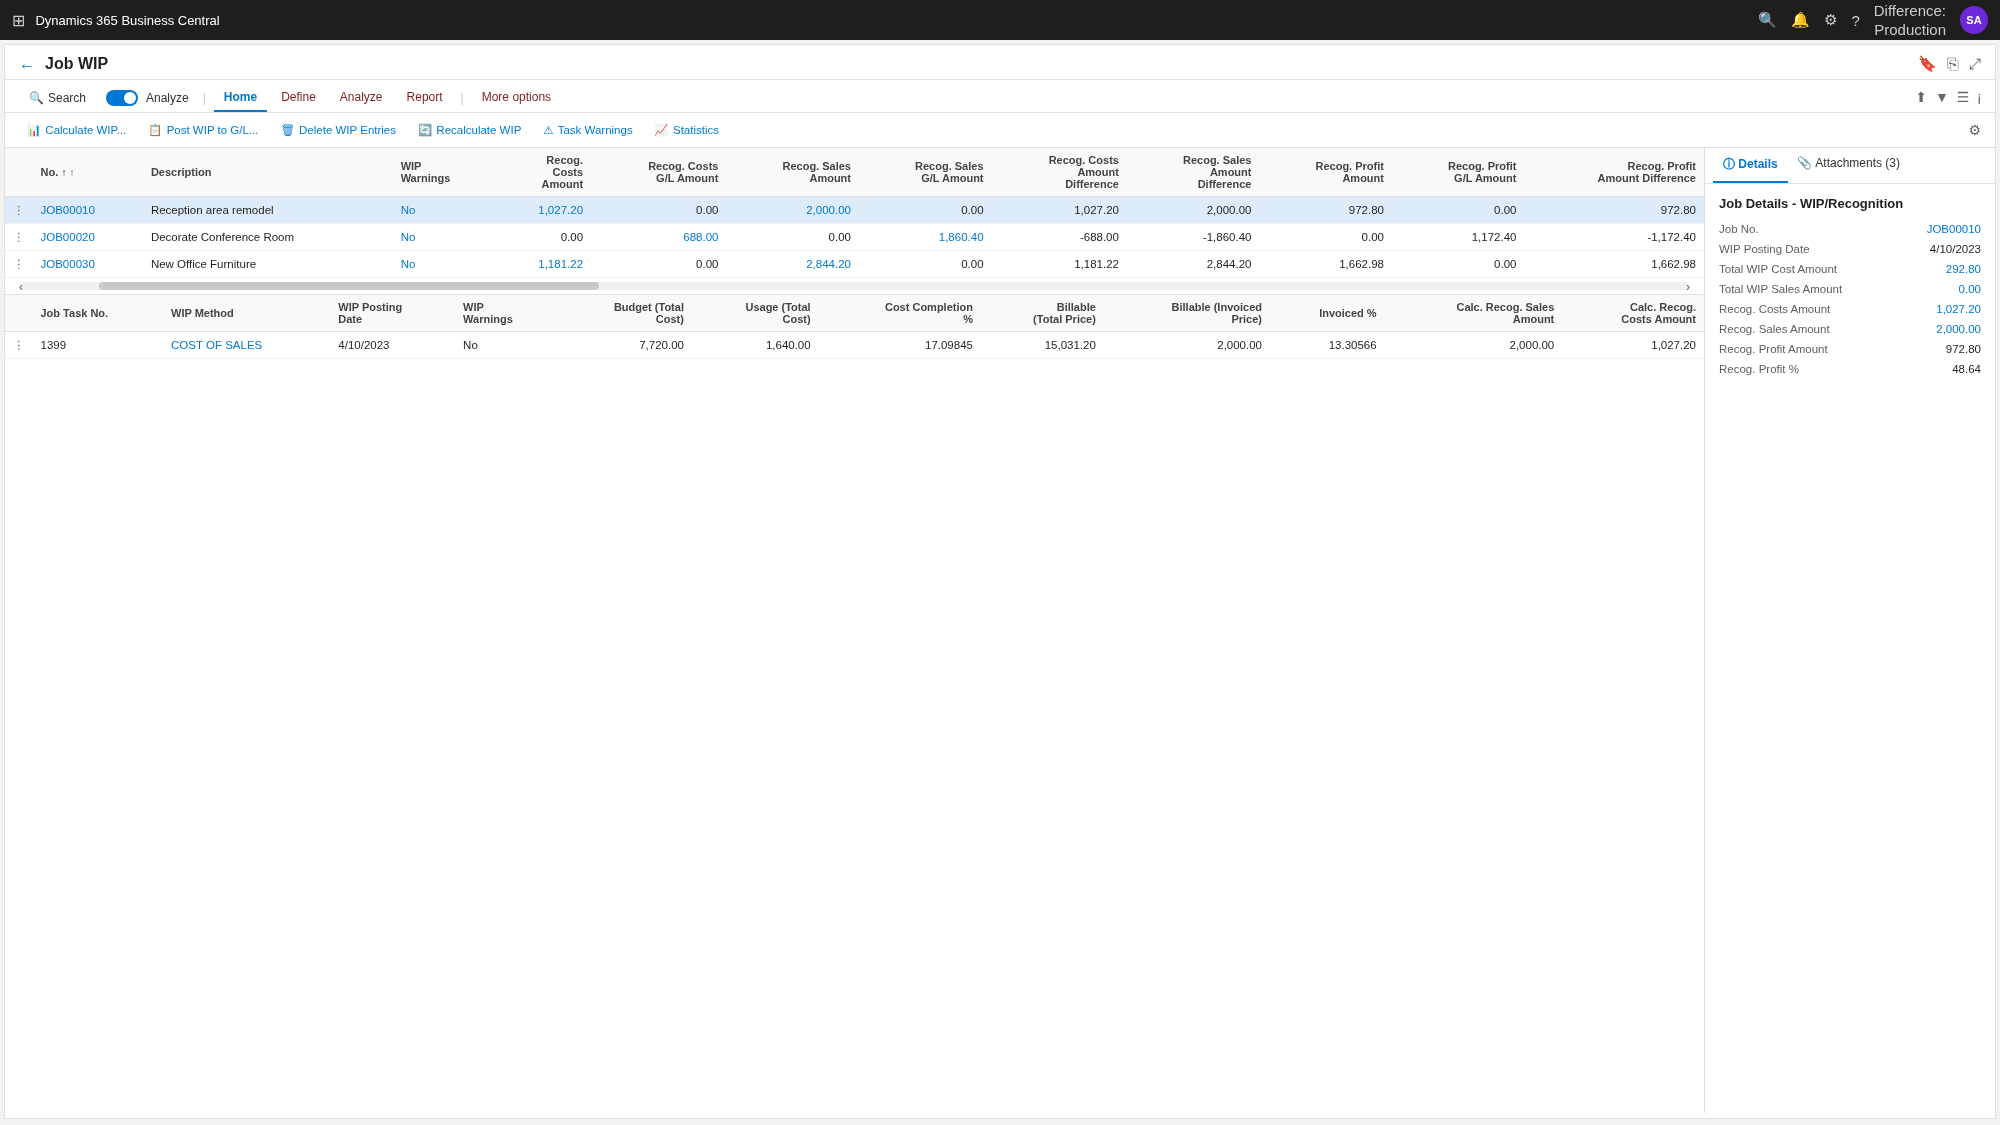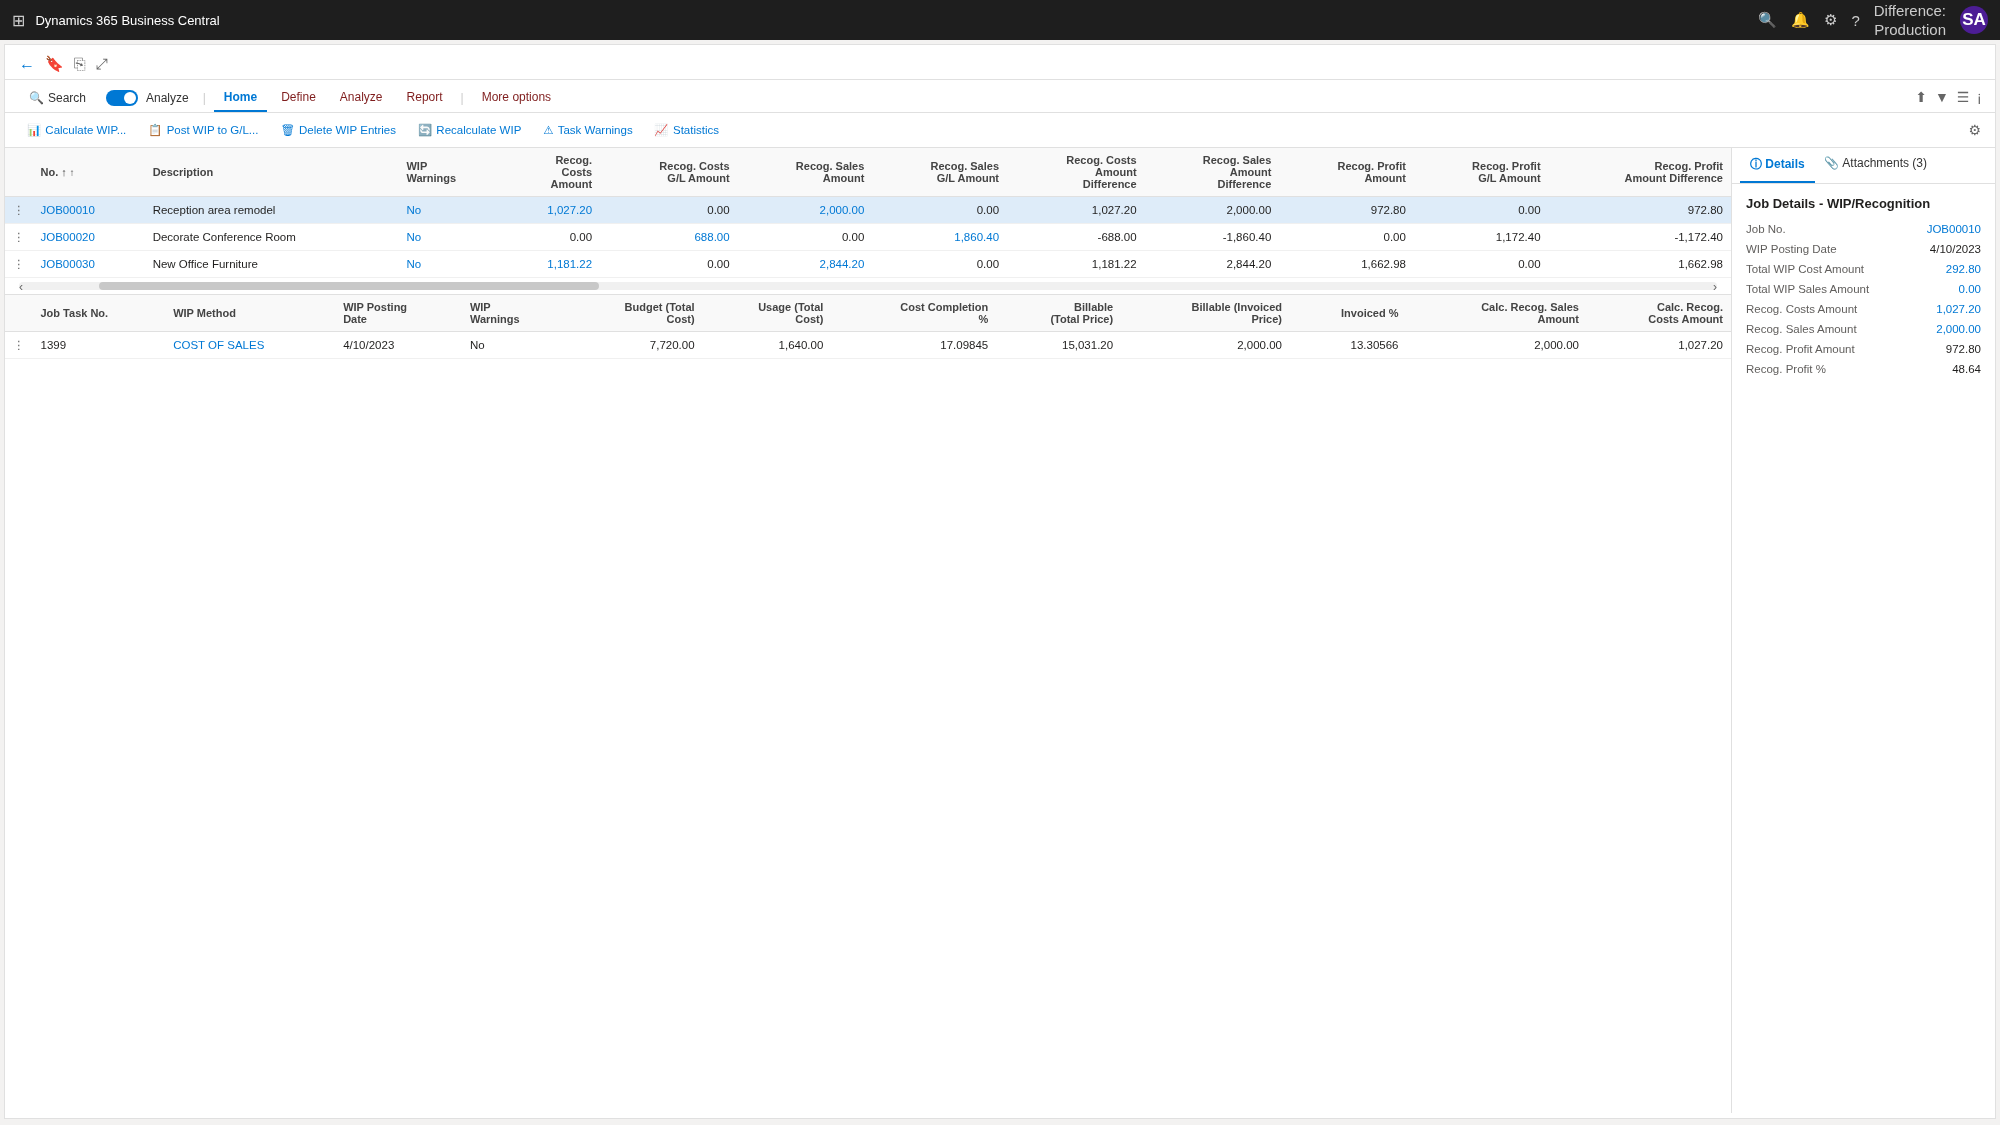--- a/index.html
+++ b/index.html
@@ -13,26 +13,26 @@
       align-items: center;
       padding: 0 12px;
       gap: 10px;
     }
     .top-nav-grid-icon { color: #ccc; font-size: 16px; cursor: pointer; }
     .top-nav-title { color: #fff; font-size: 13px; flex: 1; }
     .top-nav-icons { display: flex; gap: 14px; align-items: center; }
     .top-nav-icons span { color: #ccc; font-size: 15px; cursor: pointer; }
     .top-nav-env { color: #ccc; font-size: 11px; text-align: right; line-height: 1.3; }
     .top-nav-avatar {
-      background: #4c1d95;
+      background: #6d28d9;
       color: #fff;
       border-radius: 50%;
       width: 28px; height: 28px;
       display: flex; align-items: center; justify-content: center;
-      font-size: 17px; font-weight: bold;
+      font-size: 11px; font-weight: bold;
     }
 
     
     .page-container {
       background: #fff;
       margin: 4px;
       border: 1px solid #e0e0e0;
       min-height: calc(100vh - 50px);
     }
 
@@ -187,21 +187,21 @@
       padding: 8px 14px 4px 14px;
       gap: 4px;
       font-weight: 600;
       font-size: 12px;
       cursor: pointer;
     }
     .wip-totals-header span.chevron { color: #0078d4; font-size: 10px; }
 
     
     .details-panel {
-      width: 264px;
+      width: 291px;
       border-left: 1px solid #e0e0e0;
       background: #fff;
       overflow-y: auto;
       flex-shrink: 0;
     }
     .details-tabs {
       display: flex;
       border-bottom: 1px solid #e0e0e0;
       padding: 0 8px;
     }
@@ -268,20 +268,21 @@
       <span>Production</span>
     </div>
     <div class="top-nav-avatar">SA</div>
   </div>
 </div>
 
 <div class="page-container">
 
   <div class="page-header">
     <span class="back-btn">←</span>
+    <span class="page-title">Job WIP</span>
     <div class="page-header-icons">
       <span>🔖</span>
       <span>⎘</span>
       <span>⤢</span>
     </div>
   </div>
 
   <div class="ribbon-tabs">
     <div class="ribbon-tab-search">
       <span>🔍</span>

